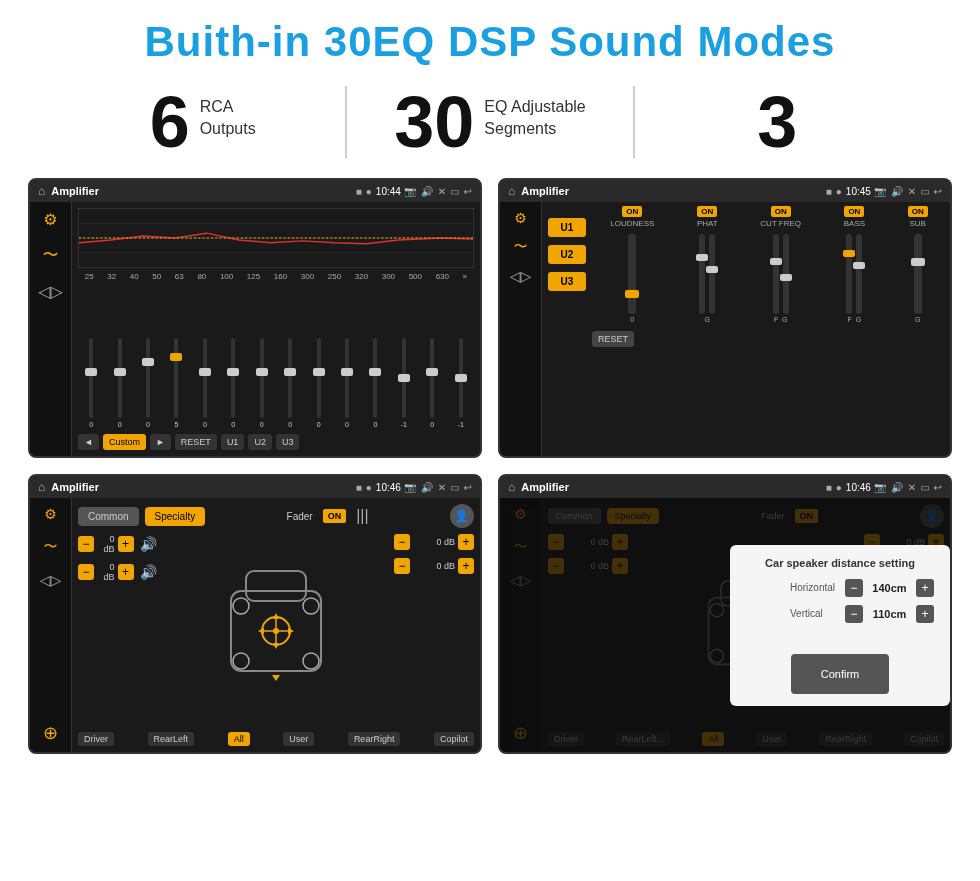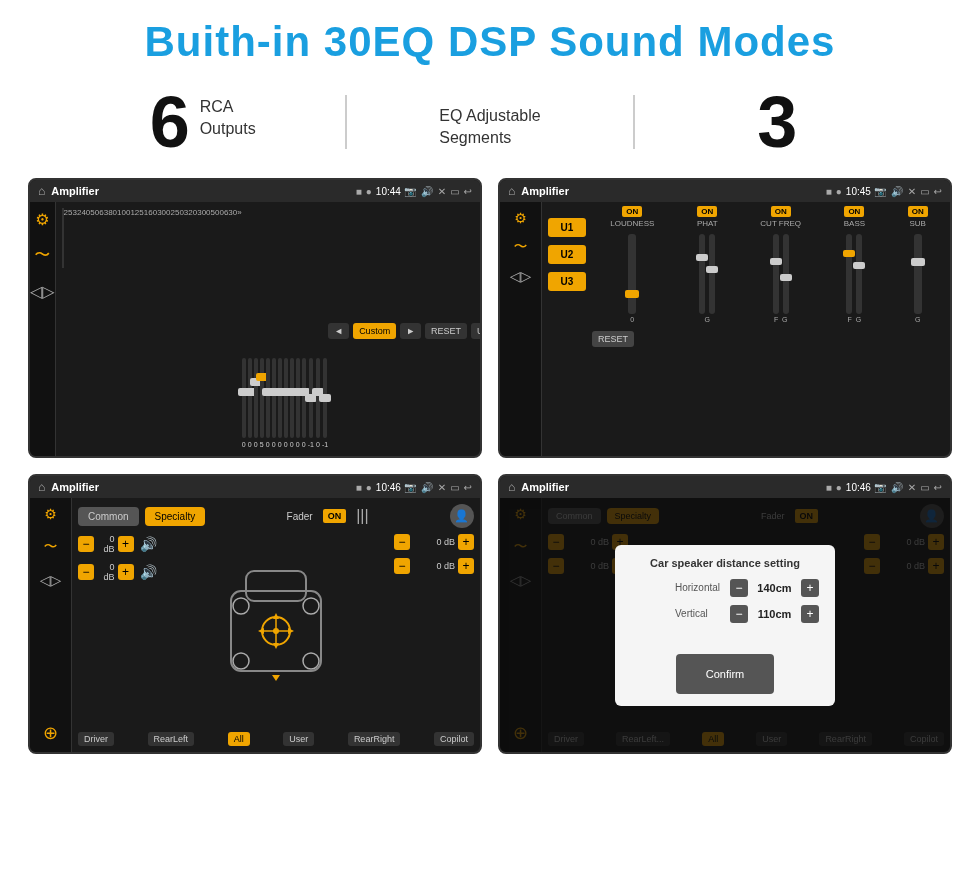--- a/index.html
+++ b/index.html
@@ -126,21 +126,21 @@
 
     .eq-sidebar-icon {
       color: #f0a500;
       font-size: 16px;
       cursor: pointer;
     }
 
     .eq-main {
       flex: 1;
       display: flex;
-      flex-direction: row;
+      flex-direction: column;
       padding: 6px;
     }
 
     .eq-graph {
       background: #1a1a1a;
       border: 1px solid #333;
       height: 60px;
       position: relative;
       margin-bottom: 4px;
       overflow: hidden;
@@ -412,21 +412,21 @@
     
     .dialog-overlay {
       position: absolute;
       top: 22px;
       left: 0;
       right: 0;
       bottom: 0;
       background: rgba(0,0,0,0.4);
       display: flex;
       align-items: center;
-      justify-content: center;
+      justify-content: flex-end;
       z-index: 10;
     }
 
     .dialog-box {
       background: #f5f5f5;
       border-radius: 6px;
       padding: 12px 16px;
       width: 220px;
     }
 
@@ -515,20 +515,21 @@
 <body>
 
 <h1 class="page-title">Buith-in 30EQ DSP Sound Modes</h1>
 
 <div class="stats-row">
   <div class="stat-item">
     <span class="stat-number">6</span>
     <span class="stat-label">RCA<br>Outputs</span>
   </div>
   <div class="stat-item bordered">
+    <span class="stat-number">30</span>
     <span class="stat-label">EQ Adjustable<br>Segments</span>
   </div>
   <div class="stat-item">
     <span class="stat-number">3</span>
   </div>
 </div>
 
 <div class="screens-grid">
 
   <div class="screen-card">

